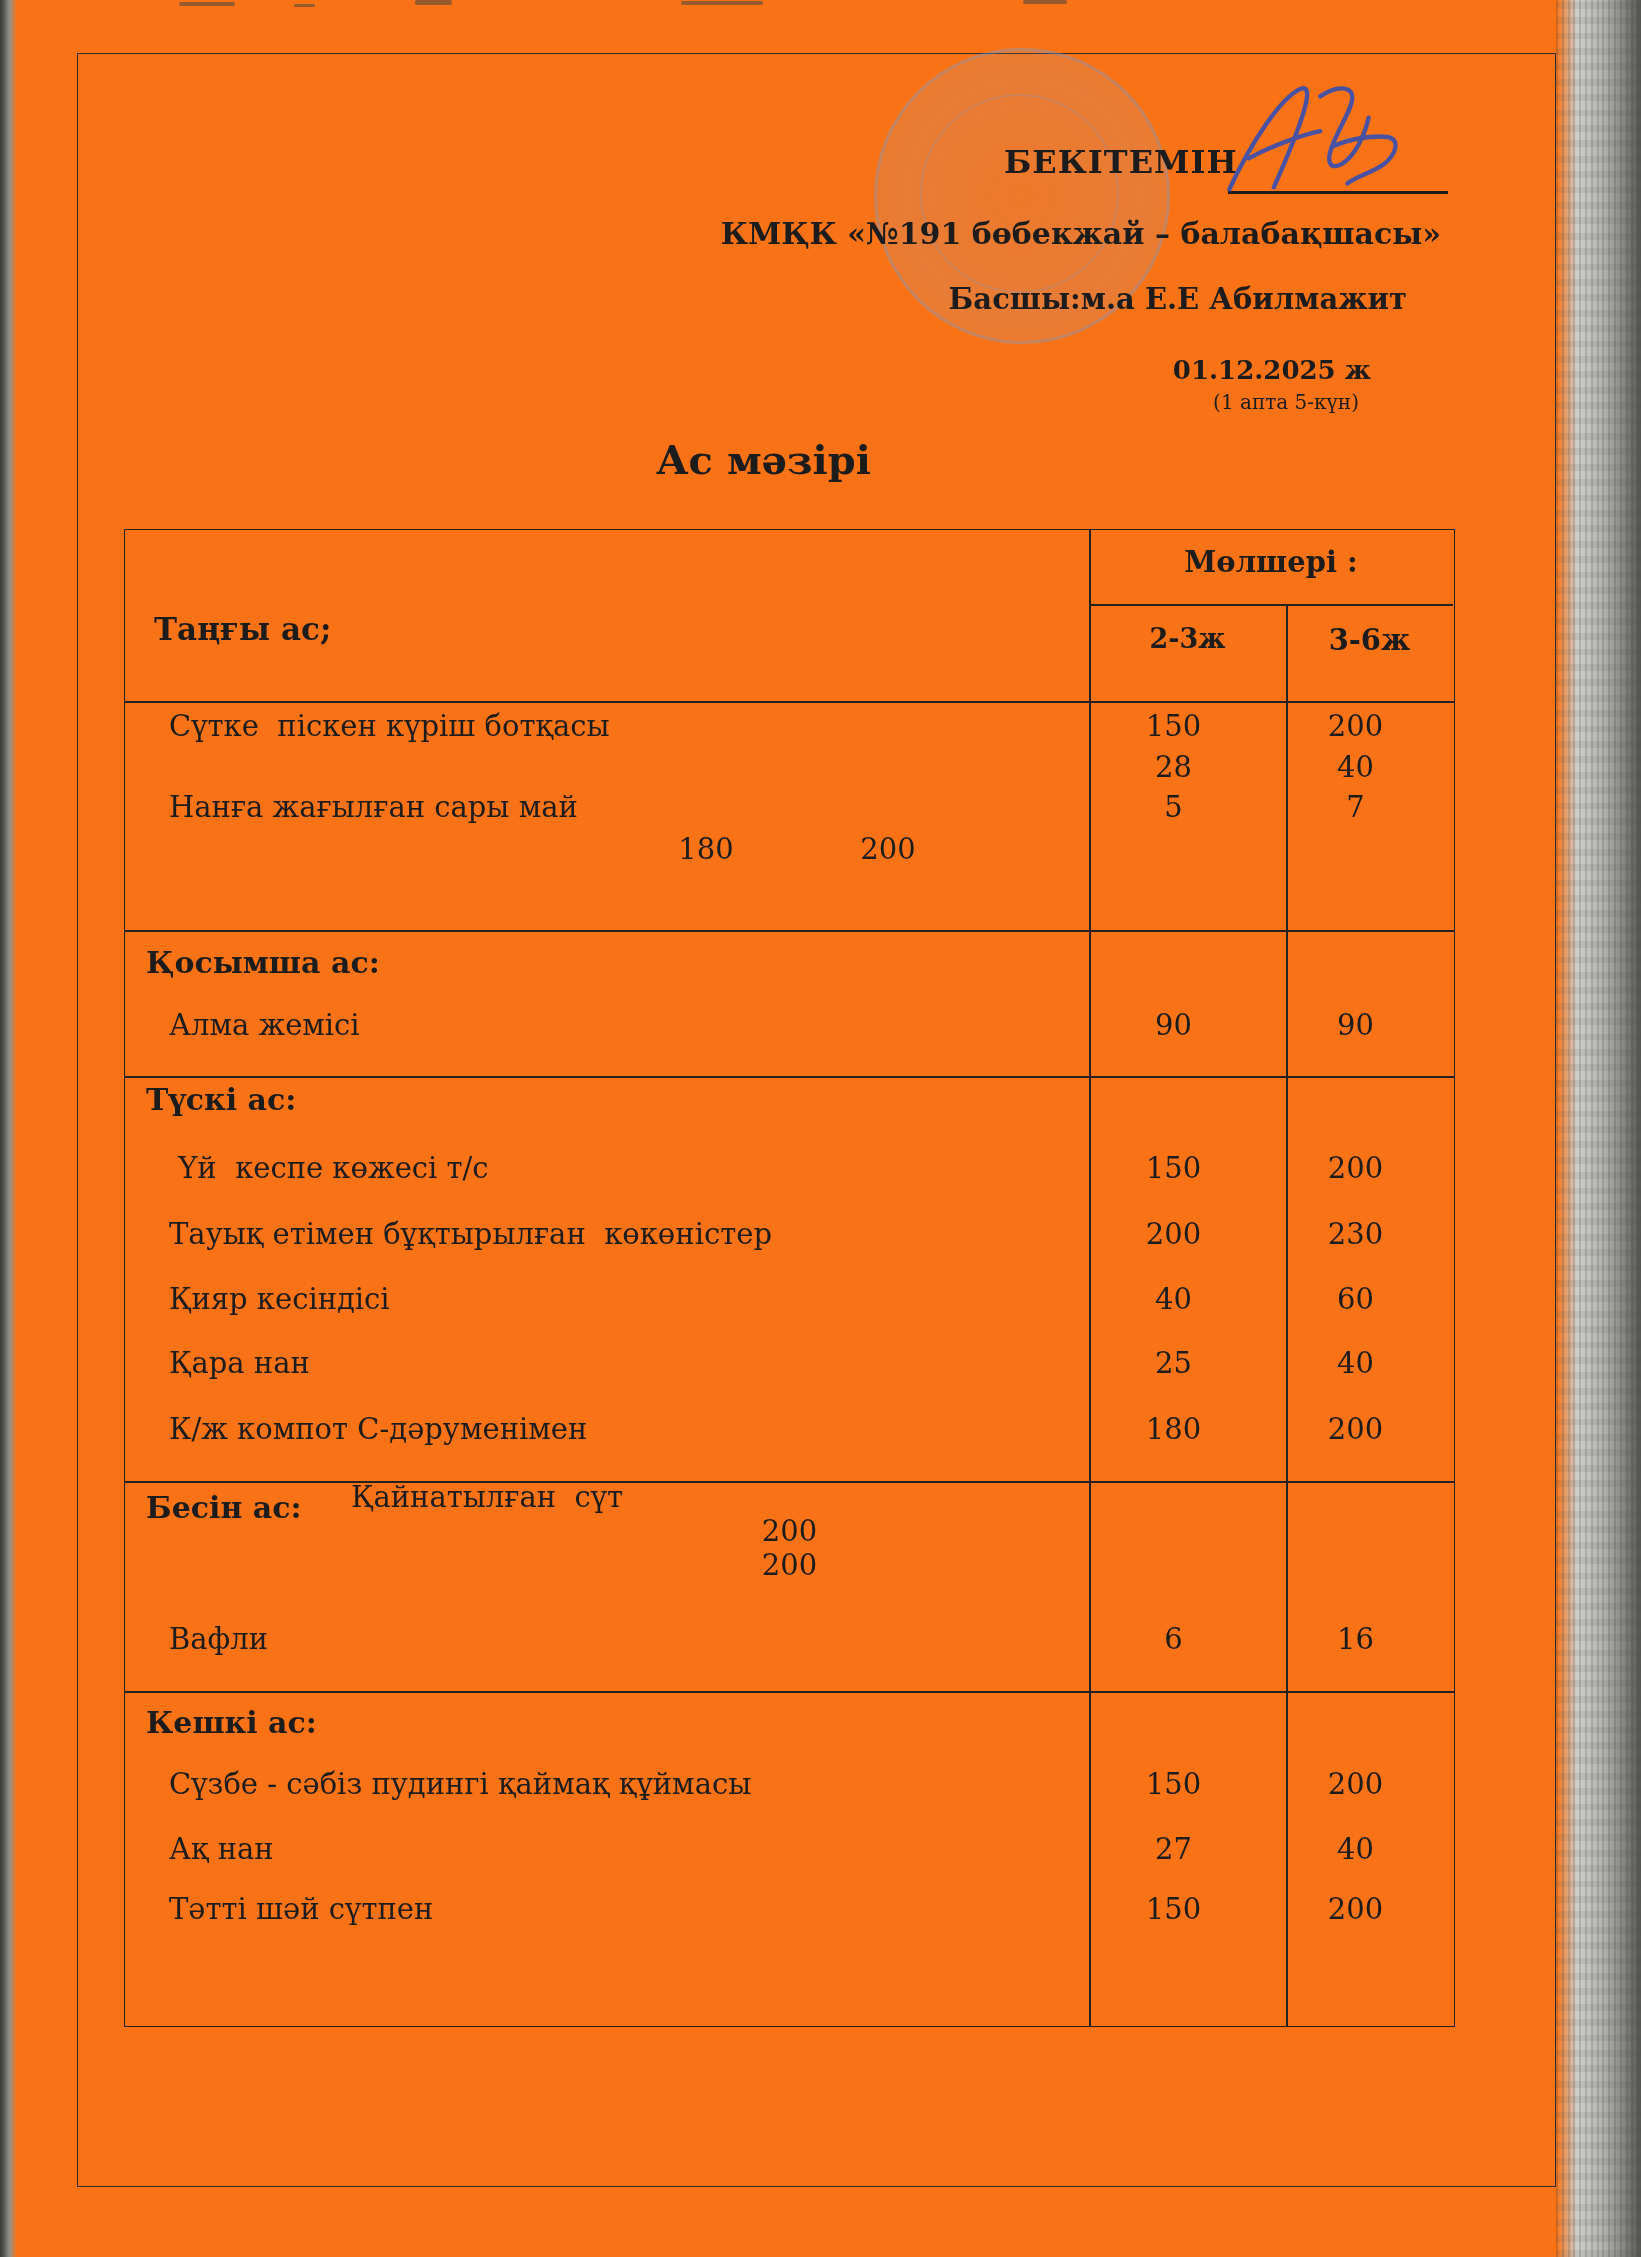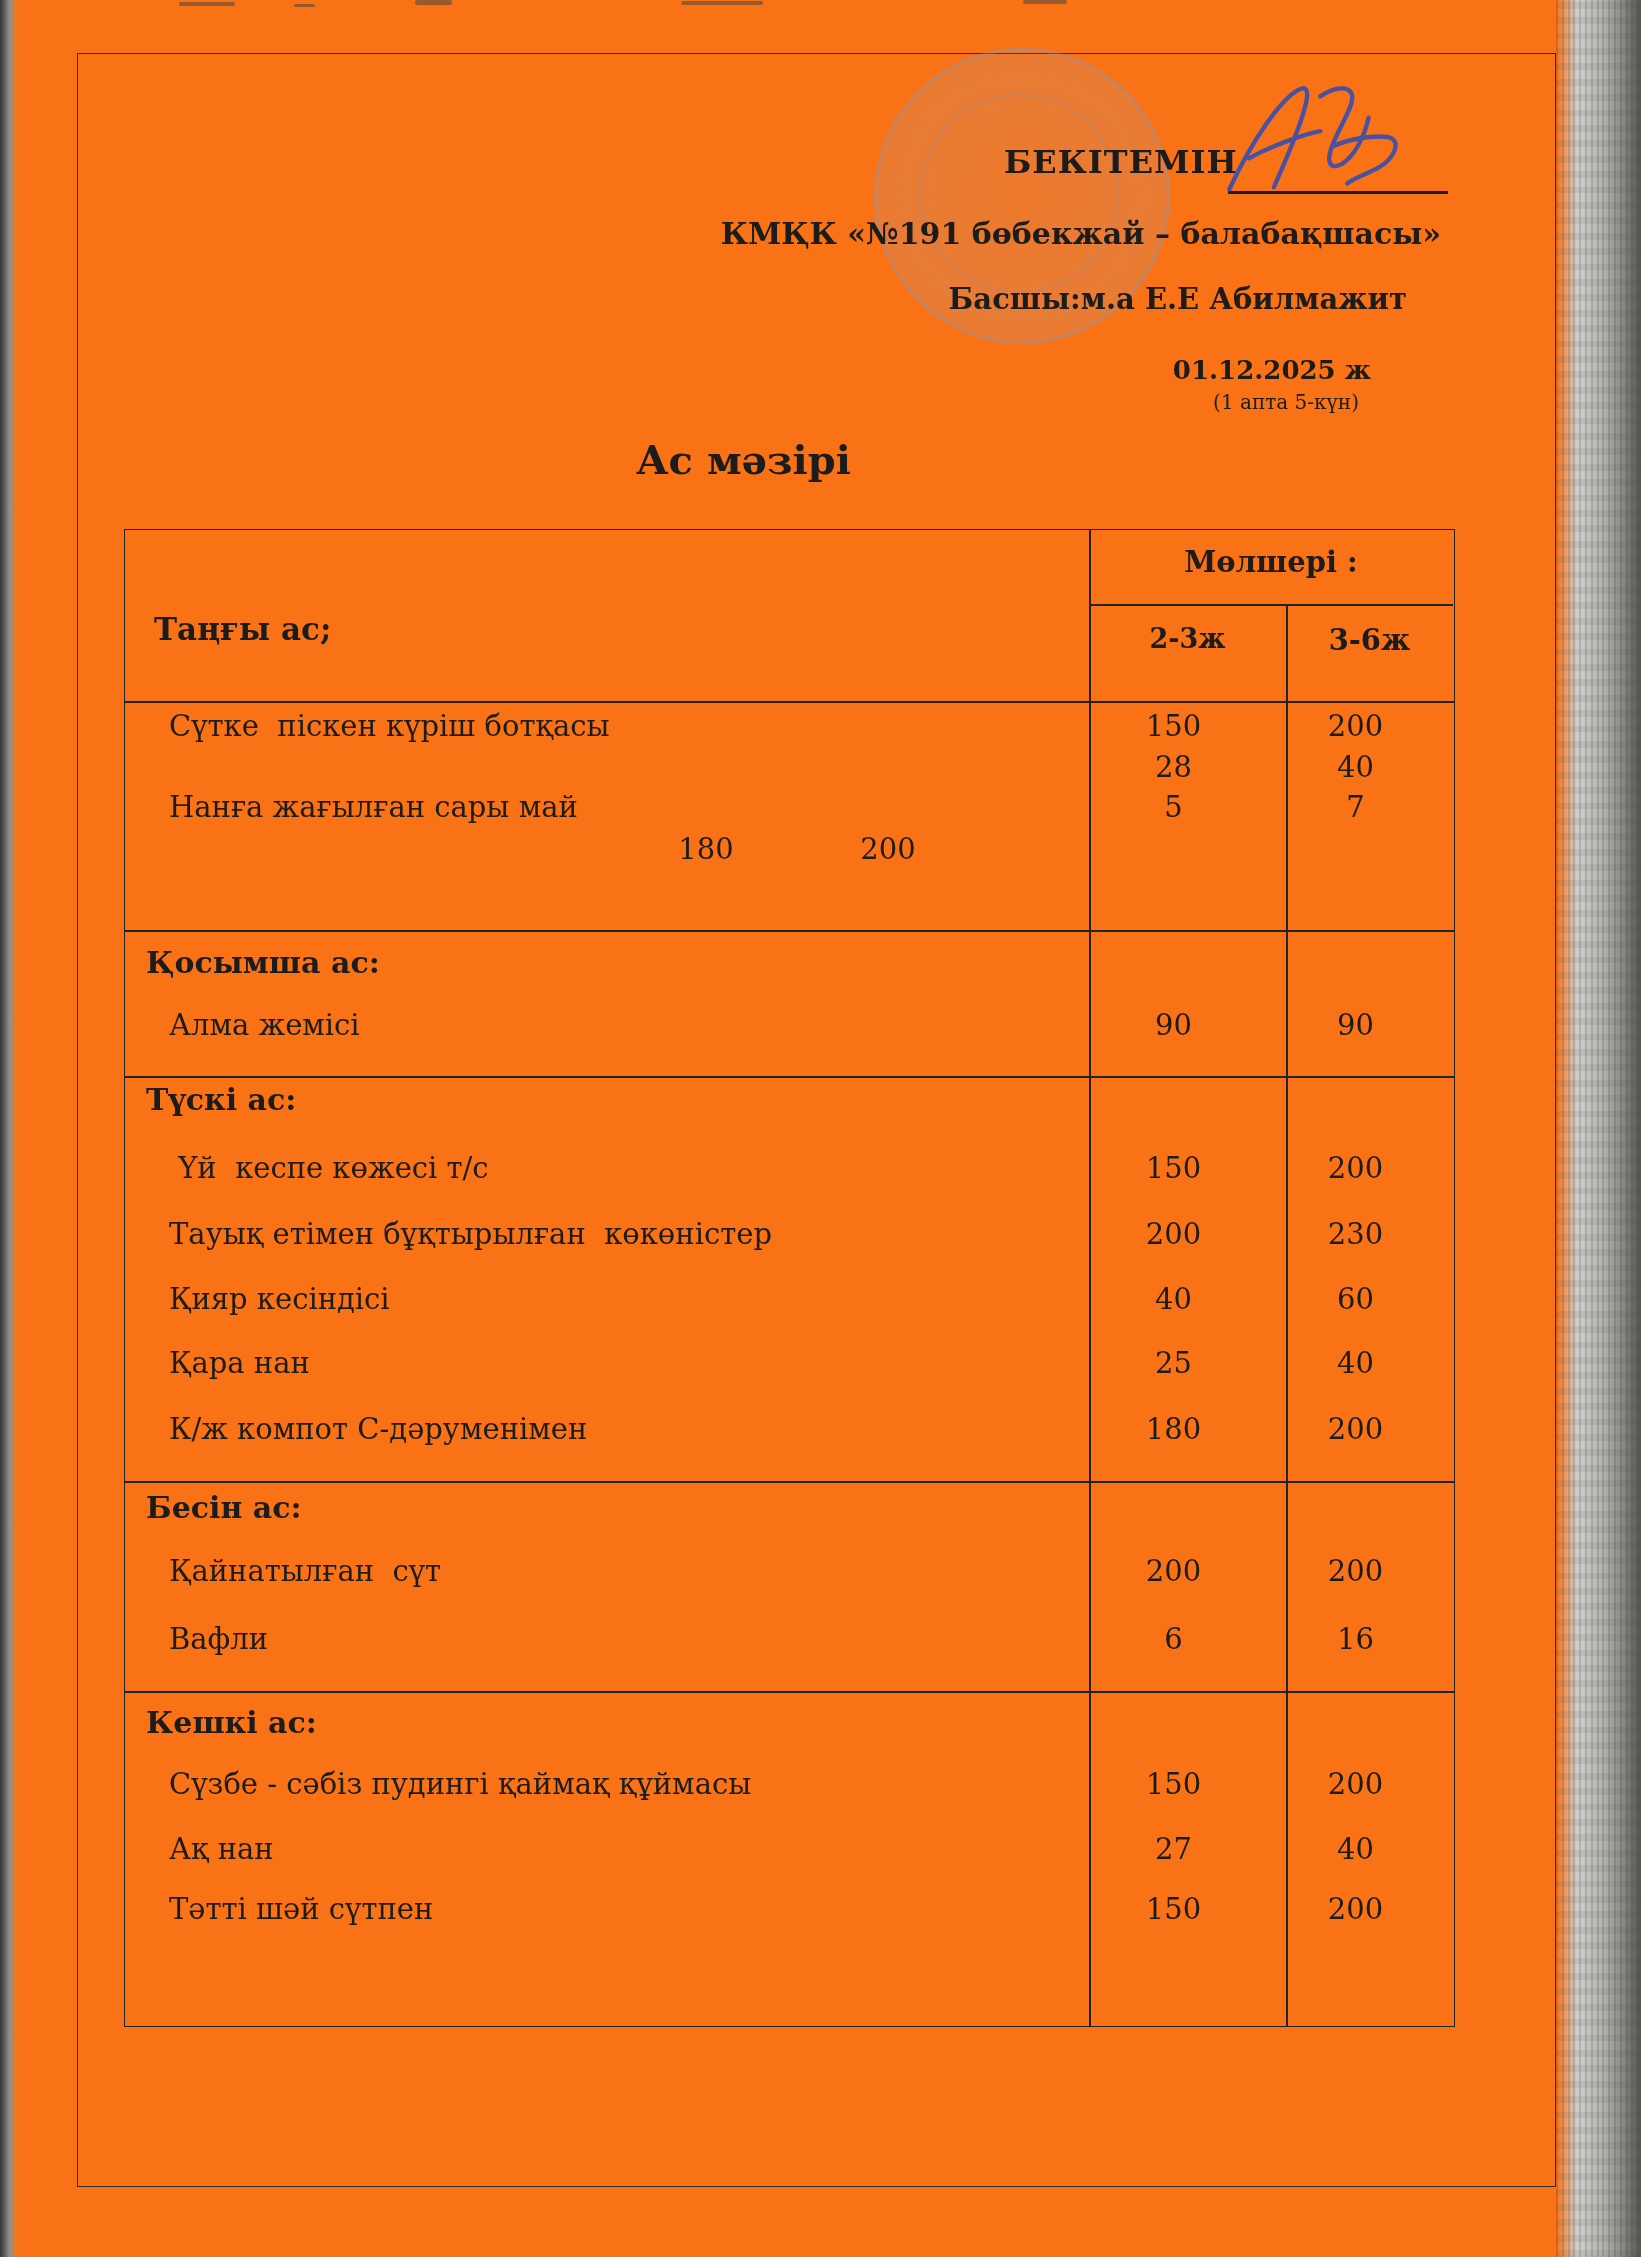--- a/index.html
+++ b/index.html
@@ -29,21 +29,21 @@
     border:2.9px solid rgba(110,155,215,0.22);}
 
   
   .approve{position:absolute;left:1004px;top:143px;font-size:32px;font-weight:bold;letter-spacing:1px;}
   .sign-line{position:absolute;left:1228px;top:191px;width:220px;height:2.9px;background:#1d1d1b;}
   .signature{position:absolute;left:1212px;top:75px;}
   .org{position:absolute;left:0;top:216px;width:1441px;text-align:right;font-size:30px;font-weight:bold;}
   .director{position:absolute;left:0;top:282px;width:1407px;text-align:right;font-size:29px;font-weight:bold;}
   .date{position:absolute;left:0;top:355px;width:1371px;text-align:right;font-size:26px;font-weight:bold;}
   .week{position:absolute;left:0;top:390px;width:1359px;text-align:right;font-size:20px;}
-  .title{position:absolute;left:0;top:436px;width:1487px;text-align:center;font-size:40px;font-weight:bold;}
+  .title{position:absolute;left:0;top:436px;width:1487px;text-align:center;font-size:40px;font-weight:bold;padding-left:20px;}
 
   
   .menu-table{position:absolute;left:124px;top:529px;width:1331px;height:1498px;
     border:1.9px solid #222220;box-sizing:border-box;}
   .vline,.hline{position:absolute;background:#222220;}
   .v-a{left:964px;top:0;width:1.9px;height:100%;}
   .v-b{left:1161px;top:74px;width:1.9px;height:calc(100% - 74px);}
   .h-portion{left:964px;top:74px;width:364px;height:1.9px;}
   .h-full{left:0;width:100%;height:1.9px;}
   .h-header{top:171px;}
@@ -68,21 +68,21 @@
   .shead{position:absolute;left:21px;height:39px;display:flex;align-items:center;
     font-size:30px;font-weight:bold;}
 
   
   .r0a{top:176px;} .r0b{top:217px;} .r0c{top:257px;} .r0d{top:299px;}
   
   .sh1{top:413px;} .r1a{top:475px;}
   
   .sh2{top:550px;} .r2a{top:618px;} .r2b{top:684px;} .r2c{top:749px;} .r2d{top:813px;} .r2e{top:879px;}
   
-  .sh3{top:958px;} .r3a{top:1021px;} .r3b{top:1089px;}
+  .sh3{top:958px;} .r3a{top:981px;flex-direction:column;} .r3b{top:1089px;}
   
   .sh4{top:1173px;} .r4a{top:1234px;} .r4b{top:1299px;} .r4c{top:1359px;}
 </style>
 </head>
 <body>
 
 <div class="scan">
 
   <div class="edge-left"></div>
   <div class="edge-right"></div>

